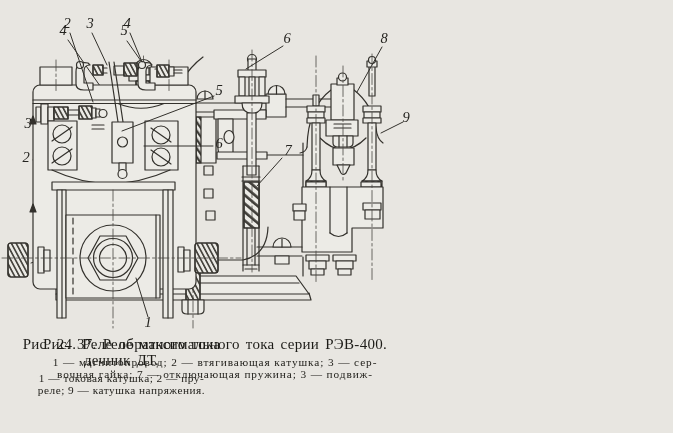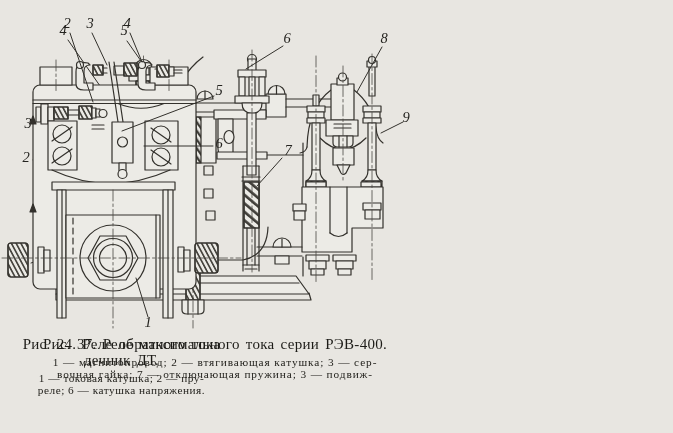--- a/index.html
+++ b/index.html
@@ -418,18 +418,18 @@
       <span class="co" style="left:127px;top:23px">4</span>
       <span class="co" style="left:219px;top:90px">5</span>
       <span class="co" style="left:219px;top:143px">6</span>
       <span class="co" style="left:148px;top:322px">1</span>
     </div>
     <figcaption class="capbox">
       <div class="cap">Рис. 24. Реле обратного тока</div>
       <div class="cap">дечник ДТ.</div>
       <div class="legend">
         <div class="lg">1 — токовая катушка; 2 — пру-</div>
-        <div class="lg">реле; 6 — катушка напряжения.</div>
+        <div class="lg">реле; 9 — катушка напряжения.</div>
       </div>
     </figcaption>
   </figure>
 
 </div>
 
 </body></html>

